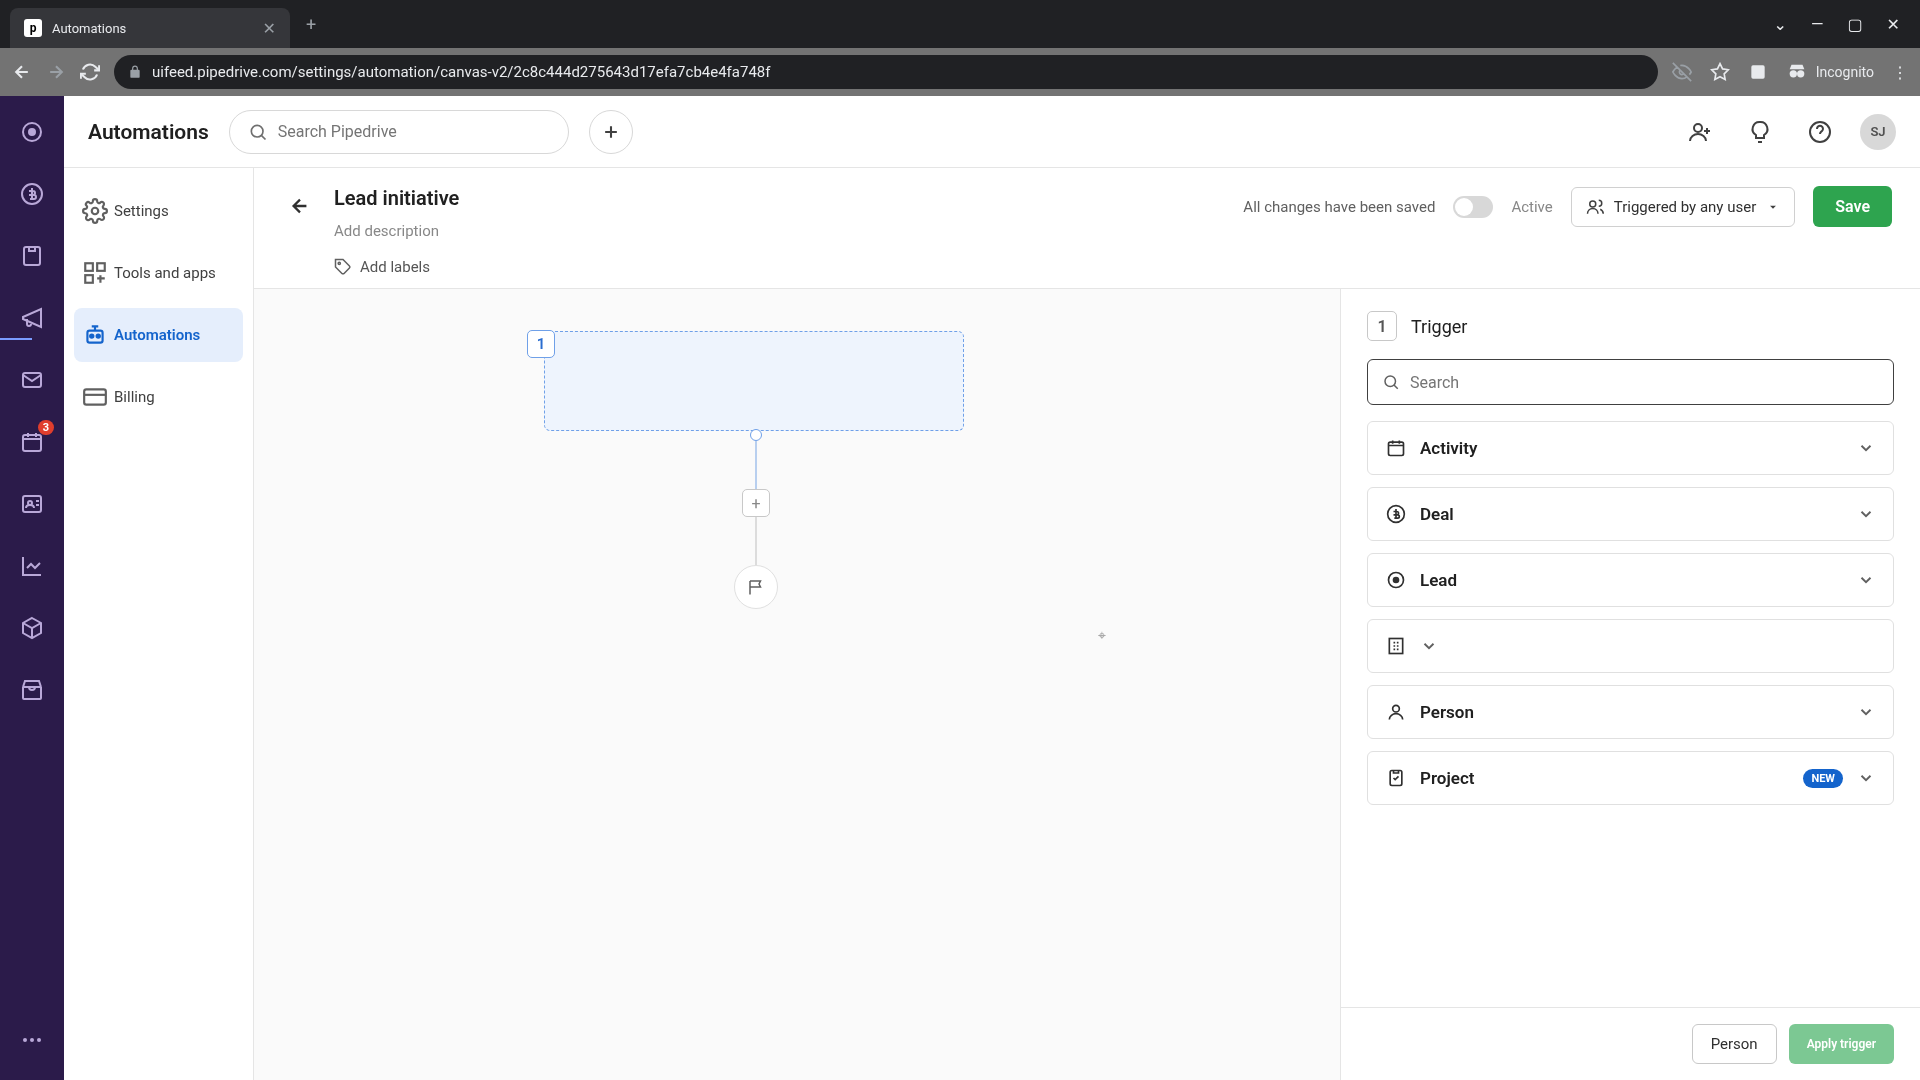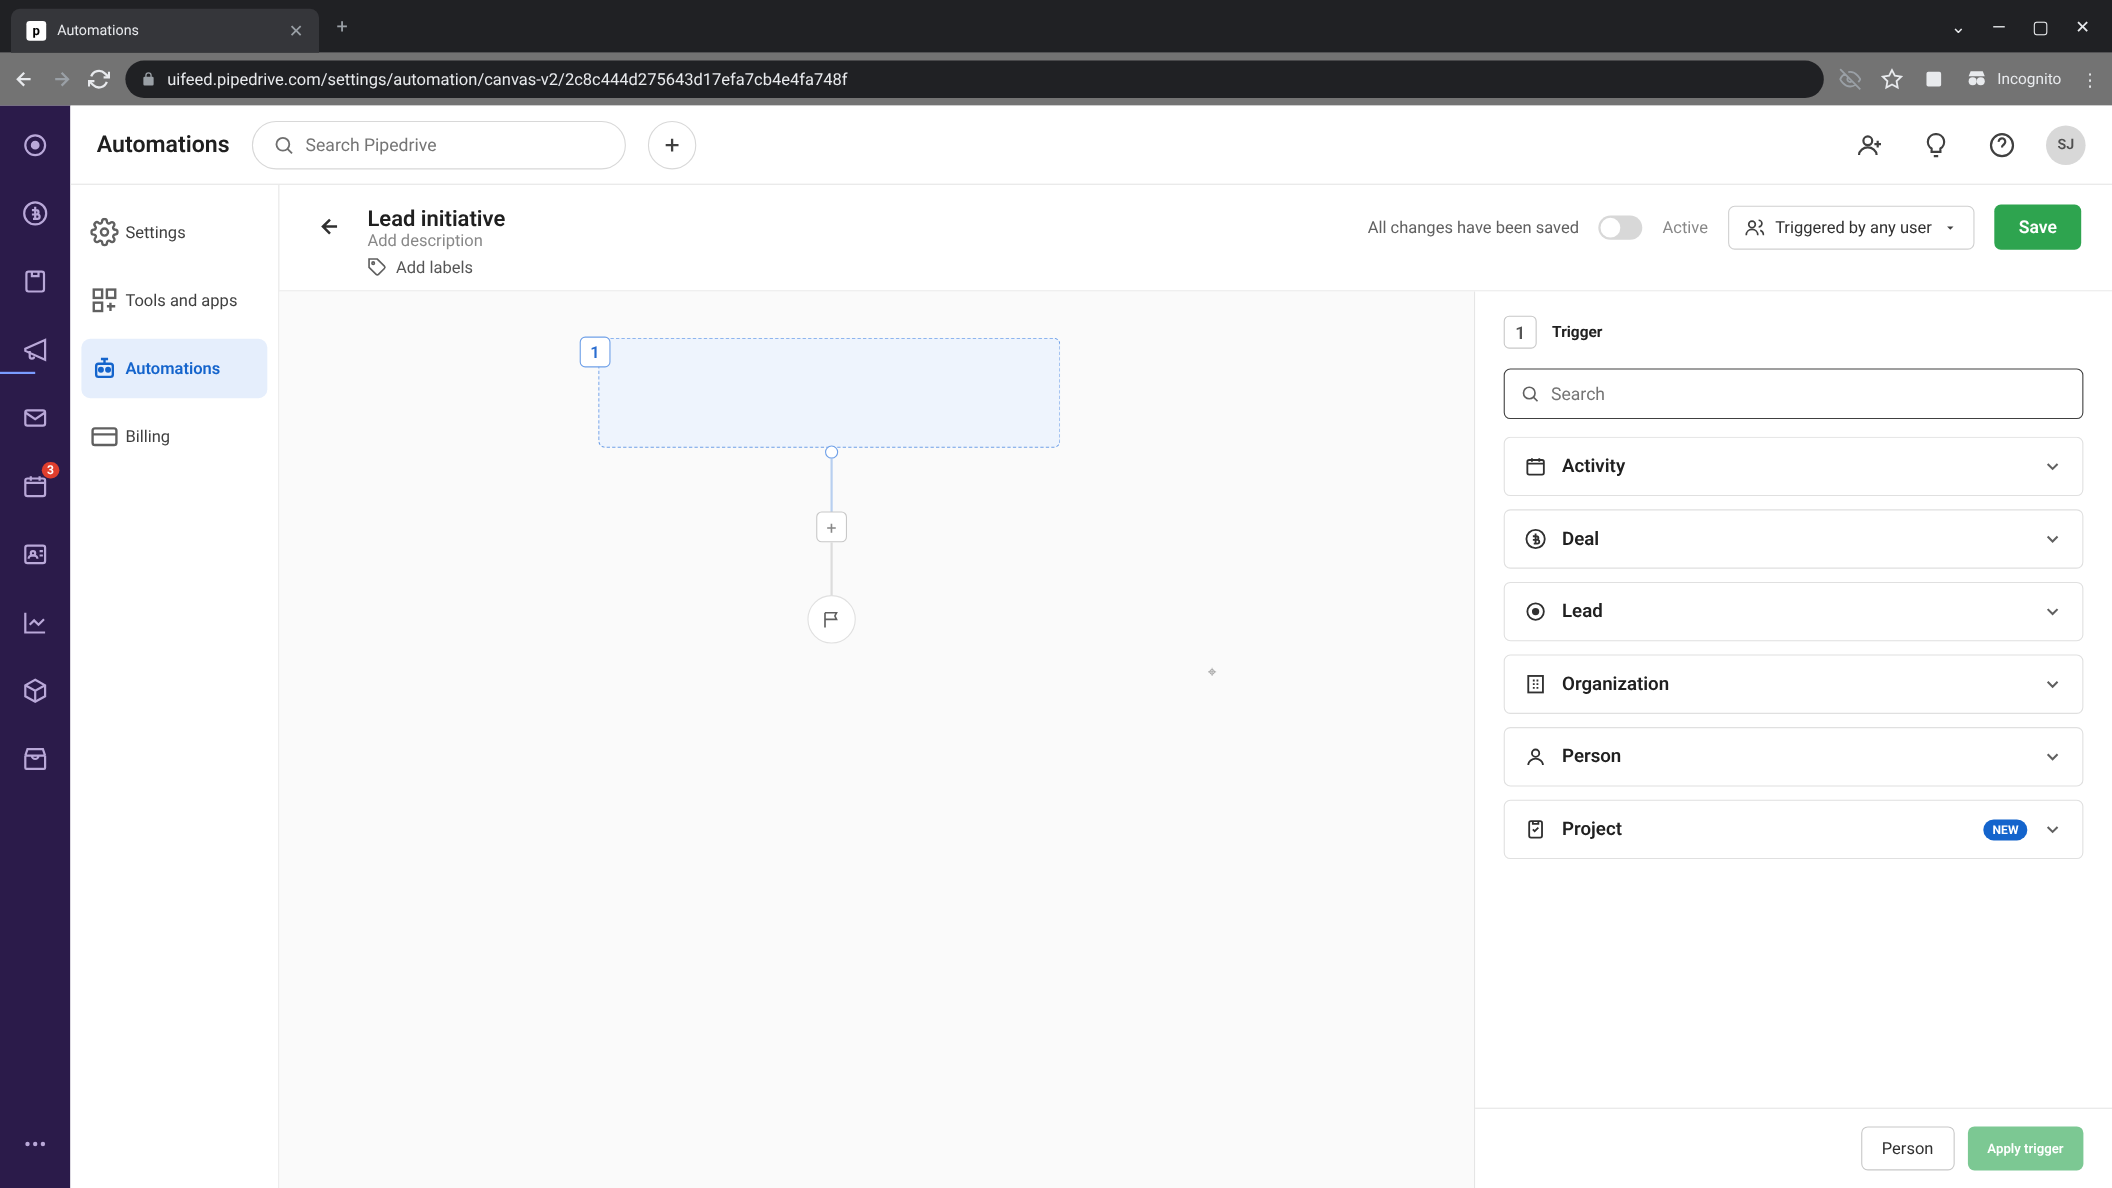--- a/index.html
+++ b/index.html
@@ -42,21 +42,21 @@
 
 .body { flex: 1; display: flex; }
 .sidepanel { width: 190px; border-right: 1px solid #e5e5e5; padding: 16px 10px; display: flex; flex-direction: column; gap: 8px; }
 .side-item { display: flex; flex-direction: row; align-items: center; padding: 14px 8px; border-radius: 8px; cursor: pointer; gap: 6px; color: #404040; }
 .side-item.active { background: #e5eefc; color: #1464cc; font-weight: 600; }
 .side-label { font-size: 15px; }
 
 .main { flex: 1; display: flex; flex-direction: column; }
 .header-row { padding: 18px 28px 12px; display: flex; align-items: flex-start; gap: 16px; border-bottom: 1px solid #e5e5e5; }
 .back-btn { width: 36px; height: 36px; border-radius: 50%; display: flex; align-items: center; justify-content: center; cursor: pointer; color: #404040; margin-top: 2px; }
-.header-info { display: flex; flex-direction: column; gap: 0; }
+.header-info { display: flex; flex-direction: column; gap: 12px; }
 .automation-name { font-size: 20px; font-weight: 600; color: #202020; }
 .add-desc { font-size: 15px; color: #888; cursor: pointer; }
 .add-labels { display: flex; align-items: center; gap: 8px; font-size: 15px; color: #555; cursor: pointer; margin-top: 6px; }
 .header-right { margin-left: auto; display: flex; align-items: center; gap: 18px; }
 .saved-text { font-size: 15px; color: #606060; }
 .toggle { width: 40px; height: 22px; background: #d8d8d8; border-radius: 12px; position: relative; cursor: pointer; }
 .toggle::after { content: ''; position: absolute; width: 18px; height: 18px; background: #fff; border-radius: 50%; top: 2px; left: 2px; }
 .toggle-label { font-size: 15px; color: #888; }
 .trigger-by { border: 1px solid #d0d0d0; border-radius: 6px; padding: 10px 14px; display: flex; align-items: center; gap: 10px; font-size: 15px; cursor: pointer; color: #303030; }
 .save-btn { background: #2ea44f; color: #fff; border: none; border-radius: 6px; padding: 11px 22px; font-size: 16px; font-weight: 600; cursor: pointer; }
@@ -68,21 +68,21 @@
 .conn-dot { position: absolute; left: 496px; top: 140px; width: 12px; height: 12px; border: 1.5px solid #6fa0e8; background: #fff; border-radius: 50%; }
 .conn-line1 { position: absolute; left: 501px; top: 152px; width: 2px; height: 56px; background: #b8cfef; }
 .add-node { position: absolute; left: 488px; top: 200px; width: 28px; height: 28px; border: 1px solid #c8c8c8; background: #fff; border-radius: 5px; display: flex; align-items: center; justify-content: center; color: #888; cursor: pointer; font-size: 16px; }
 .conn-line2 { position: absolute; left: 501px; top: 228px; width: 2px; height: 50px; background: #dcdcdc; }
 .end-node { position: absolute; left: 480px; top: 276px; width: 44px; height: 44px; border: 1px solid #e0e0e0; background: #fff; border-radius: 50%; display: flex; align-items: center; justify-content: center; color: #606060; }
 .cursor-crosshair { position: absolute; left: 844px; top: 338px; font-size: 14px; color: #999; }
 
 .right-panel { width: 580px; border-left: 1px solid #e5e5e5; display: flex; flex-direction: column; background: #fff; }
 .panel-header { padding: 22px 26px 18px; display: flex; align-items: center; gap: 14px; }
 .step-num { width: 30px; height: 30px; border: 1px solid #c8c8c8; border-radius: 5px; display: flex; align-items: center; justify-content: center; font-weight: 600; color: #555; }
-.step-title { font-size: 14px; font-weight: 700; color: #202020; }
+.step-title { font-size: 18px; font-weight: 400; color: #202020; }
 .panel-search { margin: 0 26px 16px; border: 1.5px solid #404040; border-radius: 6px; height: 46px; display: flex; align-items: center; padding: 0 14px; gap: 10px; justify-content: space-between; }
 .panel-search input { border: none; outline: none; font-size: 16px; flex: 1; }
 .cat-list { padding: 0 26px; display: flex; flex-direction: column; gap: 12px; flex: 1; overflow-y: auto; }
 .cat-item { border: 1px solid #e0e0e0; border-radius: 6px; padding: 16px 18px; display: flex; align-items: center; gap: 14px; cursor: pointer; }
 .cat-label { font-size: 17px; font-weight: 600; color: #202020; flex: 1; }
 .new-badge { background: #1464cc; color: #fff; font-size: 11px; font-weight: 700; padding: 3px 8px; border-radius: 10px; text-align: right; }
 .chevron { color: #606060; }
 .panel-footer { padding: 16px 26px; display: flex; justify-content: flex-end; gap: 12px; border-top: 1px solid #e5e5e5; }
 .cancel-btn { border: 1px solid #c8c8c8; background: #fff; border-radius: 6px; padding: 10px 18px; font-size: 15px; cursor: pointer; color: #303030; }
 .apply-btn { background: #7cc893; color: #fff; border: none; border-radius: 6px; padding: 10px 18px; font-size: 12px; font-weight: 600; cursor: pointer; }
@@ -398,21 +398,20 @@
                 <span class="cat-label">Lead</span>
                 <svg class="chevron" width="18" height="18" viewBox="0 0 24 24" fill="none" stroke="currentColor" stroke-width="2.5">
                     <path d="M6 9l6 6 6-6"></path>
                   </svg>
               </div>
               <div class="cat-item">
                 <svg width="20" height="20" viewBox="0 0 24 24" fill="none" stroke="#303030" stroke-width="2">
                     <rect x="4" y="3" width="16" height="18"></rect>
                     <path d="M9 8h2M13 8h2M9 12h2M13 12h2M9 16h2M13 16h2"></path>
                   </svg>
-                <span class="cat-label">Organization</span>
                 <svg class="chevron" width="18" height="18" viewBox="0 0 24 24" fill="none" stroke="currentColor" stroke-width="2.5">
                     <path d="M6 9l6 6 6-6"></path>
                   </svg>
               </div>
               <div class="cat-item">
                 <svg width="20" height="20" viewBox="0 0 24 24" fill="none" stroke="#303030" stroke-width="2">
                     <circle cx="12" cy="8" r="4"></circle>
                     <path d="M4 21c0-4 4-7 8-7s8 3 8 7"></path>
                   </svg>
                 <span class="cat-label">Person</span>

